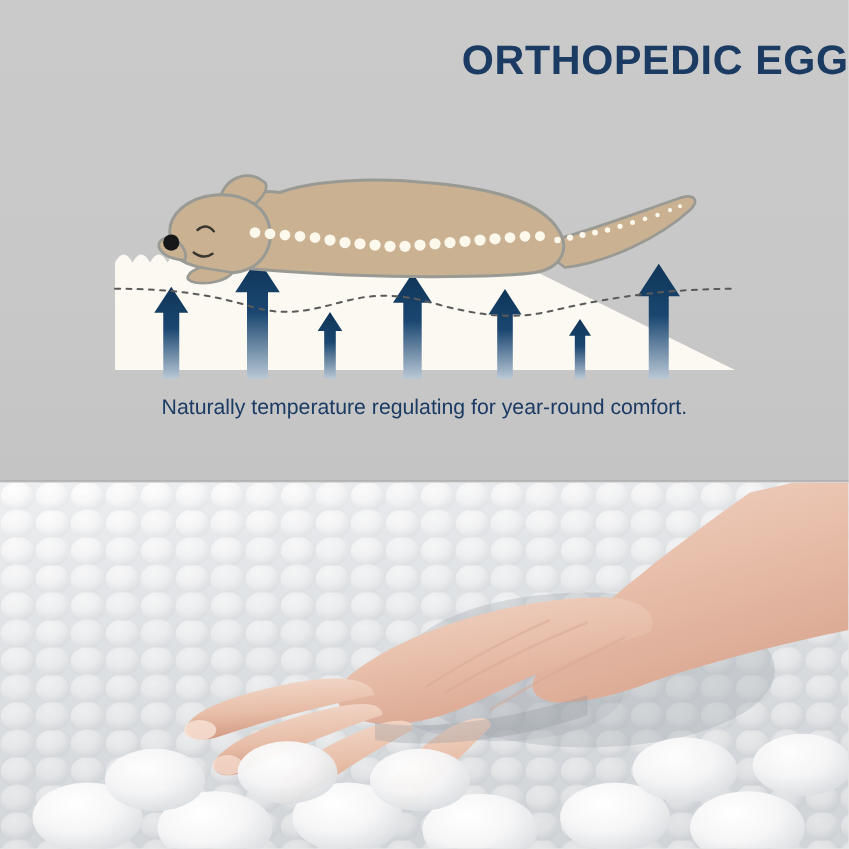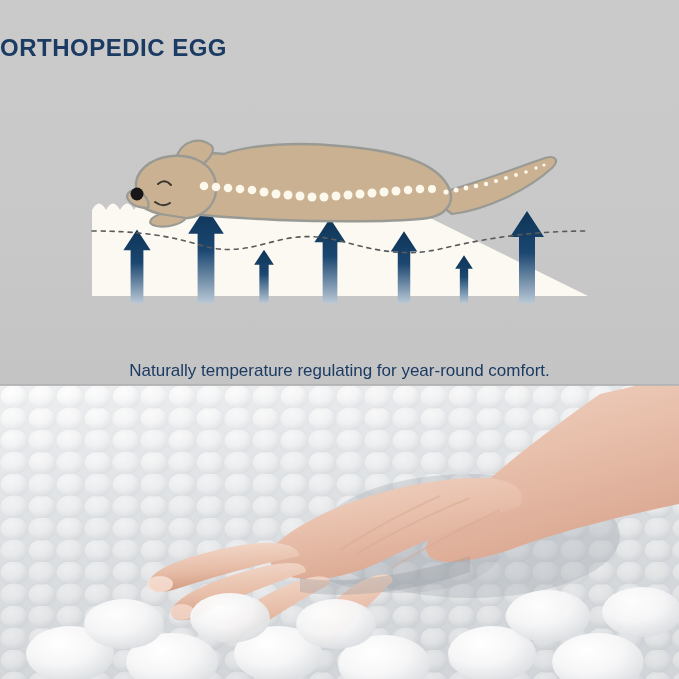--- a/index.html
+++ b/index.html
@@ -22,40 +22,40 @@
     width:679px;
     height:386px;
     background:linear-gradient(180deg,#cacaca 0%,#c8c8c8 60%,#c4c4c4 100%);
     overflow:hidden;
   }
 
   #headline{
     position:absolute;
     left:0; top:28px;
     width:679px;
-    text-align:left;
+    text-align:right;
     color:#1b3b63;
-    font-size:24px;
+    font-size:33px;
     line-height:39px;
     font-weight:bold;
     letter-spacing:.5px;
   }
   #headline .hl-line{display:block;}
 
   #tagline{
     position:absolute;
     left:0; top:313px;
     width:679px;
     text-align:center;
     color:#1b3b63;
     font-size:17px;
     line-height:25px;
     font-weight:normal;
   }
-  #tagline .tl-line{display:block;margin-top:45px;}
+  #tagline .tl-line{display:block;}
 
   #illustration{
     position:absolute;
     left:0; top:118px;
     width:679px;
     height:185px;
   }
 
   
   #photo-panel{

